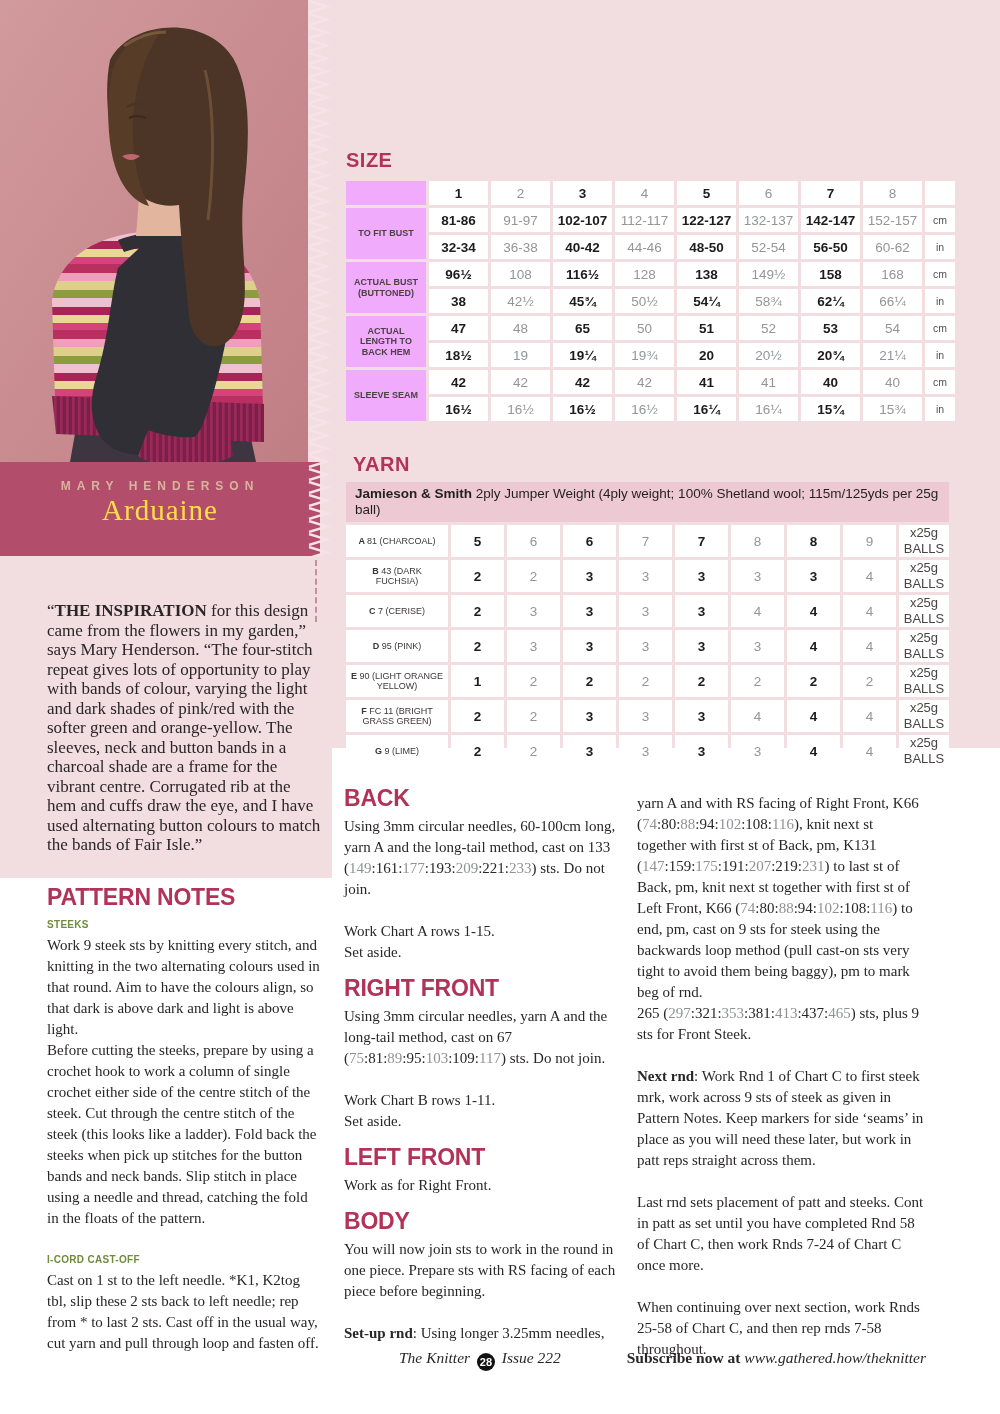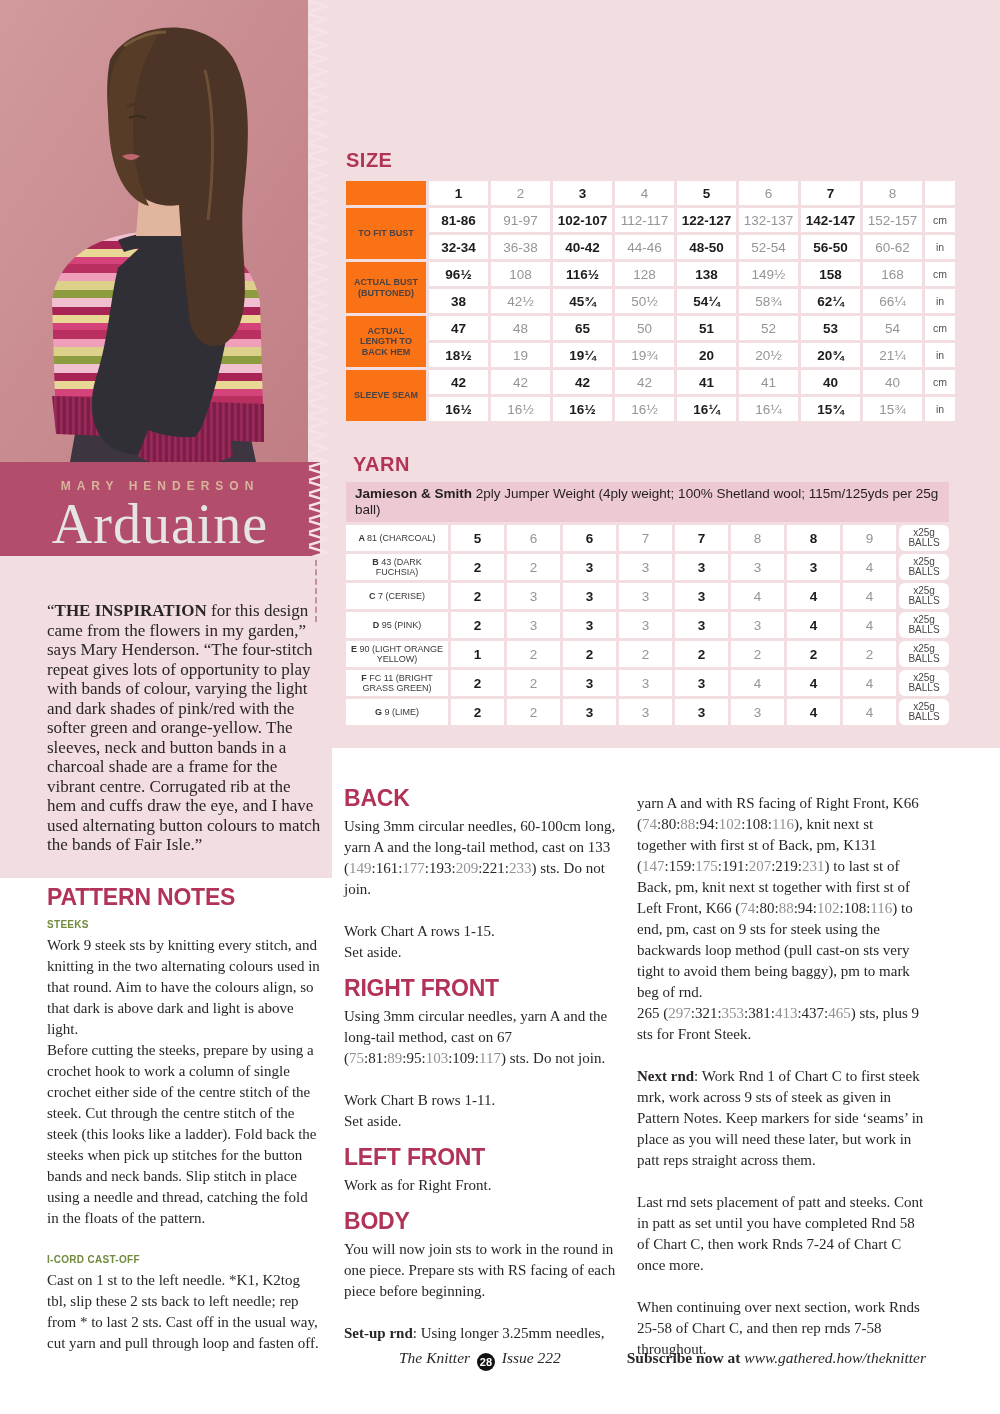--- a/index.html
+++ b/index.html
@@ -10,47 +10,47 @@
   .block-left{position:absolute;left:0;top:556px;width:332px;height:322px;background:#f2dde1;}
   
   .photo{position:absolute;left:0;top:0;width:308px;height:462px;}
   .zigzag{position:absolute;left:305px;top:0;width:26px;height:556px;z-index:5;}
   .dashline{position:absolute;left:315px;top:560px;height:62px;width:0;border-left:2px dashed #c2909f;z-index:4;}
   
   .banner{position:absolute;left:0;top:462px;width:320px;height:94px;background:#b24e6c;text-align:center;z-index:2;}
   .banner .author{margin:0;padding-top:17px;font-family:"Liberation Sans",sans-serif;font-size:12px;
         font-weight:700;letter-spacing:6px;color:#dab39c;}
   .banner .title{margin:2px 0 0;font-family:"Liberation Serif",serif;font-weight:400;
-        font-size:56px;line-height:1.05;color:#e5e5e5;letter-spacing:1px;}
+        font-size:29px;line-height:1.05;color:#fde047;letter-spacing:1px;}
   
   .intro{position:absolute;left:47px;top:601px;width:276px;font-size:17px;line-height:19.5px;z-index:3;}
   
   .tbl-title{position:absolute;font-family:"Liberation Sans",sans-serif;font-weight:800;
         font-size:20px;letter-spacing:.5px;color:#b23358;z-index:3;margin:0;}
   #size-title{left:346px;top:149px;}
   #yarn-title{left:346px;top:453px;margin-left:7px;}
   
   table{border-collapse:separate;border-spacing:3px;z-index:3;font-family:"Liberation Sans",sans-serif;}
   #size-table{position:absolute;left:343px;top:178px;}
   #yarn-table{position:absolute;left:343px;top:479px;}
   td{background:#fff;text-align:center;vertical-align:middle;font-size:13.5px;padding:0 2px;}
   #size-table td{height:24px;}
-  #size-table td.lab{background:#f97316;width:70px;font-size:9px;font-weight:700;color:#4a4244;
+  #size-table td.lab{background:#f0abfc;width:70px;font-size:9px;font-weight:700;color:#4a4244;
         line-height:10.5px;text-transform:uppercase;padding:0 5px;}
   #size-table td.num{width:55px;}
   #size-table td.unit{width:26px;font-size:10.5px;color:#55504f;}
   td.v1{font-weight:700;color:#1d1b1c;}
   td.v0{font-weight:400;color:#939598;}
   #yarn-table td{height:26px;}
   #yarn-table td.band{background:#edc9d3;text-align:left;font-size:13.5px;line-height:16px;
         padding:3px 9px;color:#231f20;height:34px;}
   #yarn-table td.ylab{width:94px;font-size:9px;font-weight:400;color:#3c3637;line-height:10.5px;
         text-transform:uppercase;padding:0 4px;}
   #yarn-table td.num{width:49px;}
-  #yarn-table td.yunit{width:46px;font-size:10px;line-height:10px;color:#4a4544;border-radius:6px;}
+  #yarn-table td.yunit{width:46px;font-size:13px;line-height:16px;color:#4a4544;}
   .sb{font-weight:700;}
   .sm{color:#8f9195;}
   
   .coltext{position:absolute;font-size:15px;line-height:21px;z-index:3;}
   #col-left{left:47px;top:884px;width:276px;}
   #col-mid{left:344px;top:785px;width:278px;}
   #col-right{left:637px;top:793px;width:287px;}
   .colh0,.colh1{font-family:"Liberation Sans",sans-serif;font-weight:800;color:#b23358;
         font-size:23px;line-height:26px;margin:12px 0 5px;letter-spacing:-.2px;}
   .coltext > :first-child{margin-top:0;}

